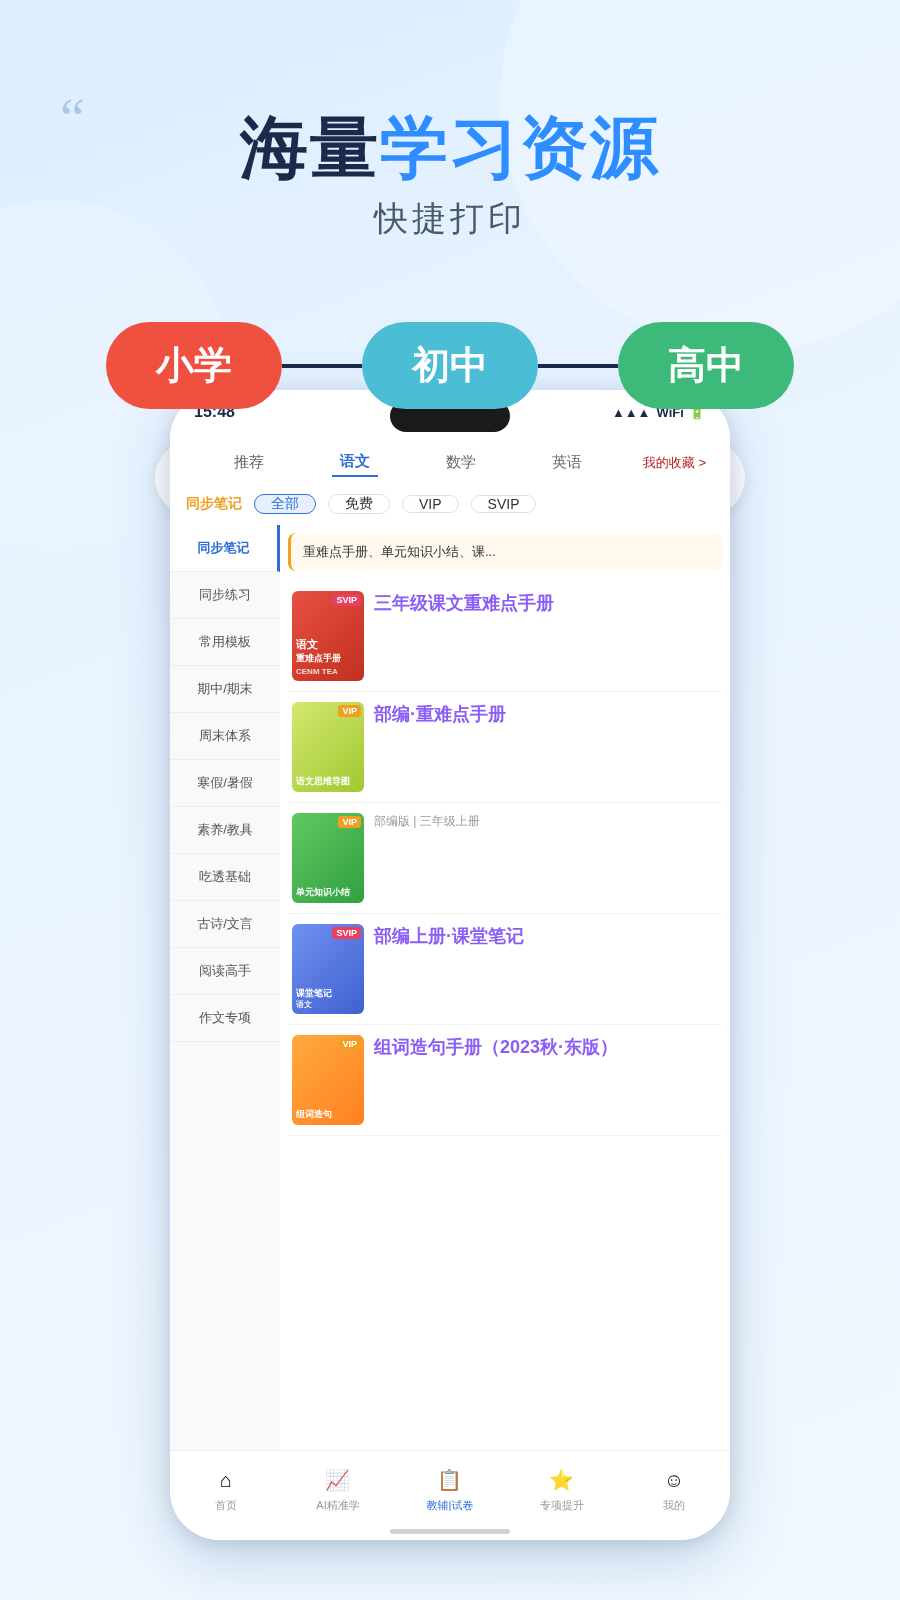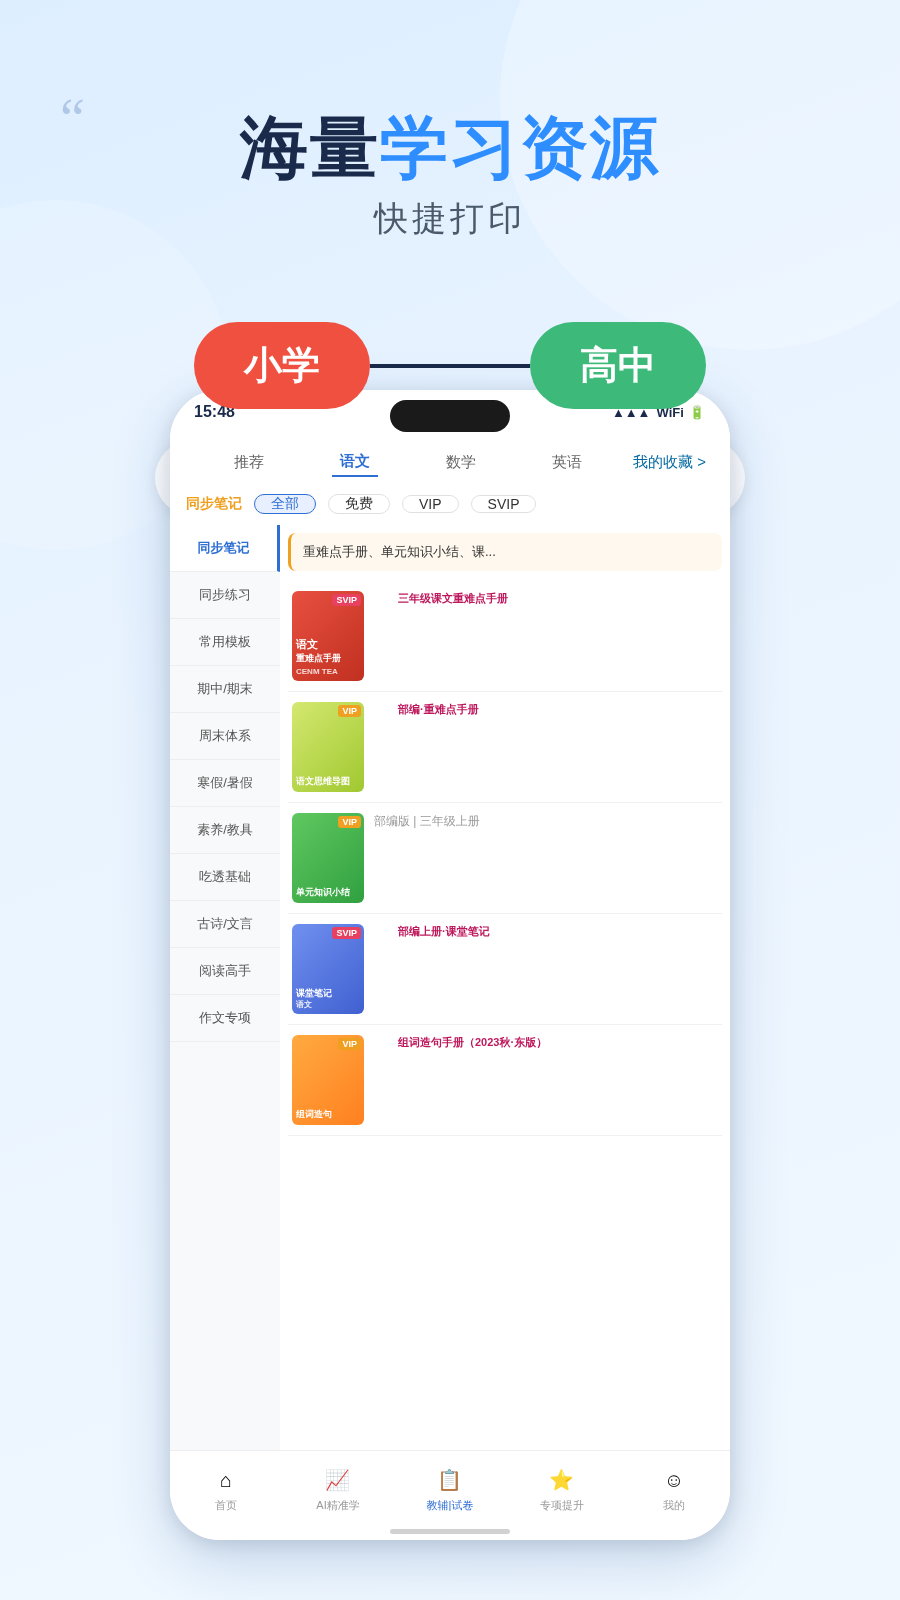--- a/index.html
+++ b/index.html
@@ -154,21 +154,21 @@
     .subject-tabs {
       display: flex;
       gap: 20px;
       align-items: center;
       padding: 6px 0;
       font-size: 15px;
       color: #666;
     }
     .subject-tab { cursor: pointer; padding: 4px 8px; margin-left: 40px; }
     .subject-tab.active { color: #2e6fd4; font-weight: 700; border-bottom: 2px solid #2e6fd4; }
-    .subject-tab.collect { color: #0369a1; font-size: 15px; margin-left: auto; }
+    .subject-tab.collect { color: #b91c1c; font-size: 13px; margin-left: auto; }
 
     
     .filter-row {
       display: flex;
       gap: 12px;
       padding: 10px 16px;
       align-items: center;
       background: white;
     }
     .filter-label {
@@ -281,26 +281,25 @@
       font-size: 9px;
       color: white;
       font-weight: 600;
       line-height: 1.3;
     }
 
     .content-info {
       flex: 1;
     }
     .content-title {
-      font-size: 11px;
+      font-size: 18px;
       font-weight: 600;
-      color: #be185d;
+      color: #8b5cf6;
       line-height: 1.4;
       margin-bottom: 4px;
-      margin-left: 24px;
     }
     .content-subtitle {
       font-size: 12px;
       color: #999;
     }
 
     
     .phone-bottom-nav {
       position: absolute;
       bottom: 0; left: 0; right: 0;
@@ -370,20 +369,21 @@
 <div class="hero-section">
   <div class="hero-title">
     <span class="black-part">海量</span><span class="blue-part">学习资源</span>
   </div>
   <div class="hero-subtitle">快捷打印</div>
 </div>
 
 <div class="category-row">
   <button class="cat-btn primary">小学</button>
   <div class="cat-line"></div>
+  <button class="cat-btn secondary">初中</button>
   <div class="cat-line"></div>
   <button class="cat-btn tertiary">高中</button>
 </div>
 
 <div class="sub-category-row">
   <button class="sub-cat-btn">学前</button>
   <button class="sub-cat-btn active">
     <span style="font-size:18px; color:#888;">🔍</span>
     <span>常用模板</span>
   </button>

